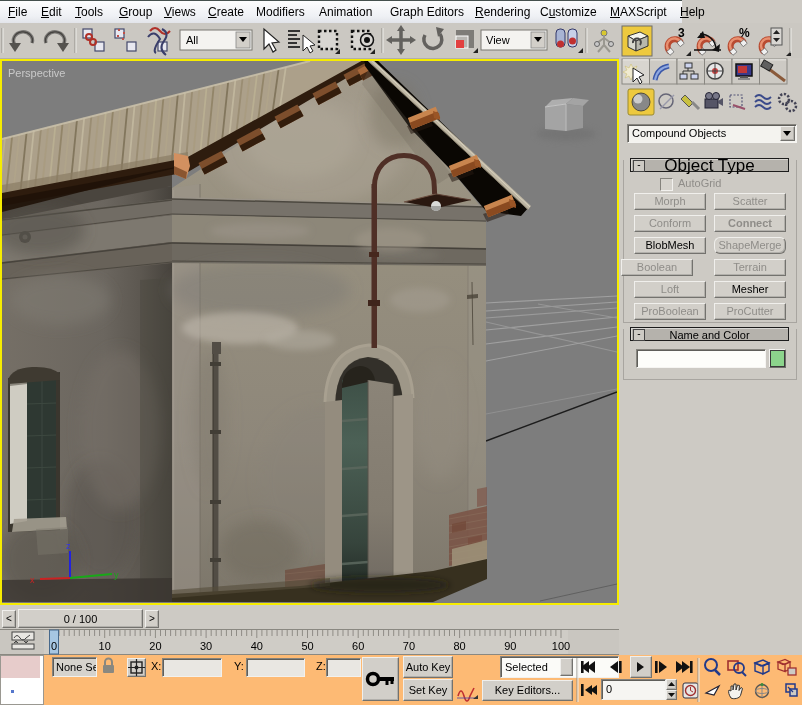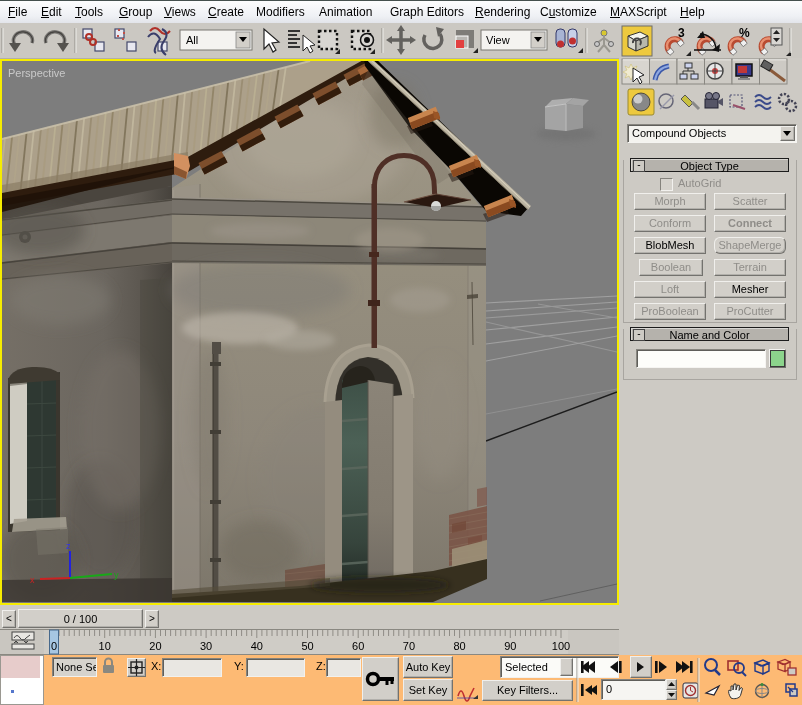--- a/index.html
+++ b/index.html
@@ -1,20 +1,20 @@
 <!DOCTYPE html>
 <html><head>
 <meta charset="utf-8">
 <style>
 html,body{margin:0;padding:0;}
 body{width:802px;height:705px;overflow:hidden;position:relative;
  font-family:"Liberation Sans",sans-serif;background:#cdcac4;}
 #root{position:absolute;left:0;top:0;width:802px;height:705px;}
 .abs{position:absolute;}
-#menubar{left:0;top:0;width:802px;height:23px;
+#menubar{left:0;top:0;width:682px;height:23px;
  background:linear-gradient(#fdfdfe,#eef0f4 70%,#e2e4ea);
  border-top:1px solid #45504e;box-sizing:border-box;
  font-size:12px;color:#000;}
 #menubar span{position:absolute;top:4px;white-space:pre;}
 #menubar u{text-decoration:underline;}
 #toolbar{left:0;top:23px;width:802px;height:36px;background:#cbc8c2;
  border-bottom:1px solid #b2afa9;box-sizing:border-box;}
 #viewport{left:0;top:59px;width:619px;height:546px;background:#f6ec00;}
 #scene{position:absolute;left:2px;top:2px;}
 #panel{left:619px;top:58px;width:183px;height:592px;background:#cdcac4;font-size:11px;}
@@ -456,31 +456,31 @@
         <circle cx="172" cy="48" r="5" fill="none" stroke="#445" stroke-width="2.5" stroke-dasharray="2.2,1.6"></circle>
       </svg>
       <div class="sunken" style="left:8px;top:66px;width:170px;height:19px;background:#f4f3ef;">
         <span style="position:absolute;left:4px;top:2px;white-space:nowrap">Compound Objects</span>
         <span class="btn" style="left:152px;top:1px;width:15px;height:15px;"></span>
         <svg style="position:absolute;left:155px;top:5px" width="9" height="7">
           <path d="M0,1 L8,1 L4,6 Z" fill="#000"></path>
         </svg>
       </div>
       <div style="position:absolute;left:4px;top:102px;width:172px;height:162px;border:1px solid #a8a5a0;border-top:none;"></div>
-      <div class="rollhead" style="left:11px;top:100px;width:159px;height:14px;font-size:11px;line-height:14px;">Object Type</div>
+      <div class="rollhead" style="left:11px;top:100px;width:159px;height:14px;font-size:17px;line-height:14px;">Object Type</div>
       <div style="position:absolute;left:14px;top:102px;width:10px;height:10px;background:#cdcac4;border:1px solid #444;font-size:10px;line-height:8px;text-align:center;">-</div>
       <div style="position:absolute;left:41px;top:120px;width:11px;height:11px;background:#d6d3cd;border:1px solid;border-color:#85837d #f2f1ee #f2f1ee #85837d;"></div>
       <div style="position:absolute;left:59px;top:119px;color:#8f8d89;">AutoGrid</div>
       <div class="btn dis" style="left:15px;top:135px;width:72px;height:17px;line-height:15px;">Morph</div>
       <div class="btn dis" style="left:95px;top:135px;width:72px;height:17px;line-height:15px;">Scatter</div>
       <div class="btn dis" style="left:15px;top:157px;width:72px;height:17px;line-height:15px;">Conform</div>
       <div class="btn dis" style="left:95px;top:157px;width:72px;height:17px;line-height:15px;font-weight:bold;">Connect</div>
       <div class="btn" style="left:15px;top:179px;width:72px;height:17px;line-height:15px;">BlobMesh</div>
       <div class="btn dis" style="left:95px;top:179px;width:72px;height:17px;line-height:15px;border-radius:6px;">ShapeMerge</div>
-      <div class="btn dis" style="left:20px;top:201px;width:64px;height:17px;line-height:15px;">Boolean</div>
+      <div class="btn dis" style="left:2px;top:201px;width:72px;height:17px;line-height:15px;">Boolean</div>
       <div class="btn dis" style="left:95px;top:201px;width:72px;height:17px;line-height:15px;">Terrain</div>
       <div class="btn dis" style="left:15px;top:223px;width:72px;height:17px;line-height:15px;">Loft</div>
       <div class="btn" style="left:95px;top:223px;width:72px;height:17px;line-height:15px;">Mesher</div>
       <div class="btn dis" style="left:15px;top:245px;width:72px;height:17px;line-height:15px;">ProBoolean</div>
       <div class="btn dis" style="left:95px;top:245px;width:72px;height:17px;line-height:15px;">ProCutter</div>
       <div style="position:absolute;left:4px;top:271px;width:172px;height:50px;border:1px solid #a8a5a0;border-top:none;"></div>
       <div class="rollhead" style="left:11px;top:269px;width:159px;height:14px;font-size:11px;line-height:14px;">Name and Color</div>
       <div style="position:absolute;left:14px;top:271px;width:10px;height:10px;background:#cdcac4;border:1px solid #444;font-size:10px;line-height:8px;text-align:center;">-</div>
       <div class="sunken" style="left:17px;top:291px;width:130px;height:19px;background:#fdfdfa;"></div>
       <div style="position:absolute;left:150px;top:291px;width:17px;height:19px;background:#8cd48c;border:1px solid;border-color:#f3f2ef #6e6d69 #6e6d69 #f3f2ef;box-sizing:border-box;box-shadow:inset 0 0 0 1px #3a3a3a;"></div>
@@ -625,21 +625,21 @@
       <div class="fld" style="left:162px;top:3px;width:60px;height:19px;"></div>
       <div style="position:absolute;left:234px;top:5px;">Y:</div>
       <div class="fld" style="left:246px;top:3px;width:59px;height:19px;"></div>
       <div style="position:absolute;left:316px;top:5px;">Z:</div>
       <div class="fld" style="left:326px;top:3px;width:35px;height:19px;"></div>
       <div class="btn" style="left:362px;top:2px;width:37px;height:44px;"></div>
       <div class="btn" style="left:403px;top:1px;width:50px;height:22px;line-height:20px;">Auto Key</div>
       <div class="btn" style="left:403px;top:24px;width:50px;height:22px;line-height:20px;">Set Key</div>
       <div class="fld" style="left:456px;top:1px;width:119px;height:22px;background:#fbfbf8;line-height:20px;padding-left:4px;margin-left:44px;">Selected</div>
       <div class="btn" style="left:560px;top:3px;width:13px;height:18px;"></div>
-      <div class="btn" style="left:482px;top:25px;width:91px;height:21px;line-height:19px;">Key Filters...</div>
+      <div class="btn" style="left:482px;top:25px;width:91px;height:21px;line-height:19px;">Key Editors...</div>
       <div class="fld" style="left:601px;top:24px;width:65px;height:21px;background:#f6f5f2;line-height:19px;padding-left:4px;">0</div>
       <div class="btn" style="left:666px;top:24px;width:11px;height:11px;"></div>
       <div class="btn" style="left:666px;top:35px;width:11px;height:10px;"></div>
       <div class="btn" style="left:630px;top:1px;width:22px;height:22px;"></div>
       <svg width="802" height="50" viewBox="0 0 802 50" style="position:absolute;left:0;top:0">
         <rect x="103" y="10" width="11" height="8" rx="1" fill="#8a8880"></rect>
         <path d="M105,10 v-3 a3.5,3.5 0 0 1 7,0 v3" fill="none" stroke="#8a8880" stroke-width="2"></path>
         <rect x="131" y="7" width="11" height="11" fill="none" stroke="#222" stroke-width="1.4"></rect>
         <path d="M136.5,4 L136.5,21 M128,12.5 L145,12.5" stroke="#222" stroke-width="1.2"></path>
         <circle cx="136.5" cy="12.5" r="2" fill="#222"></circle>

